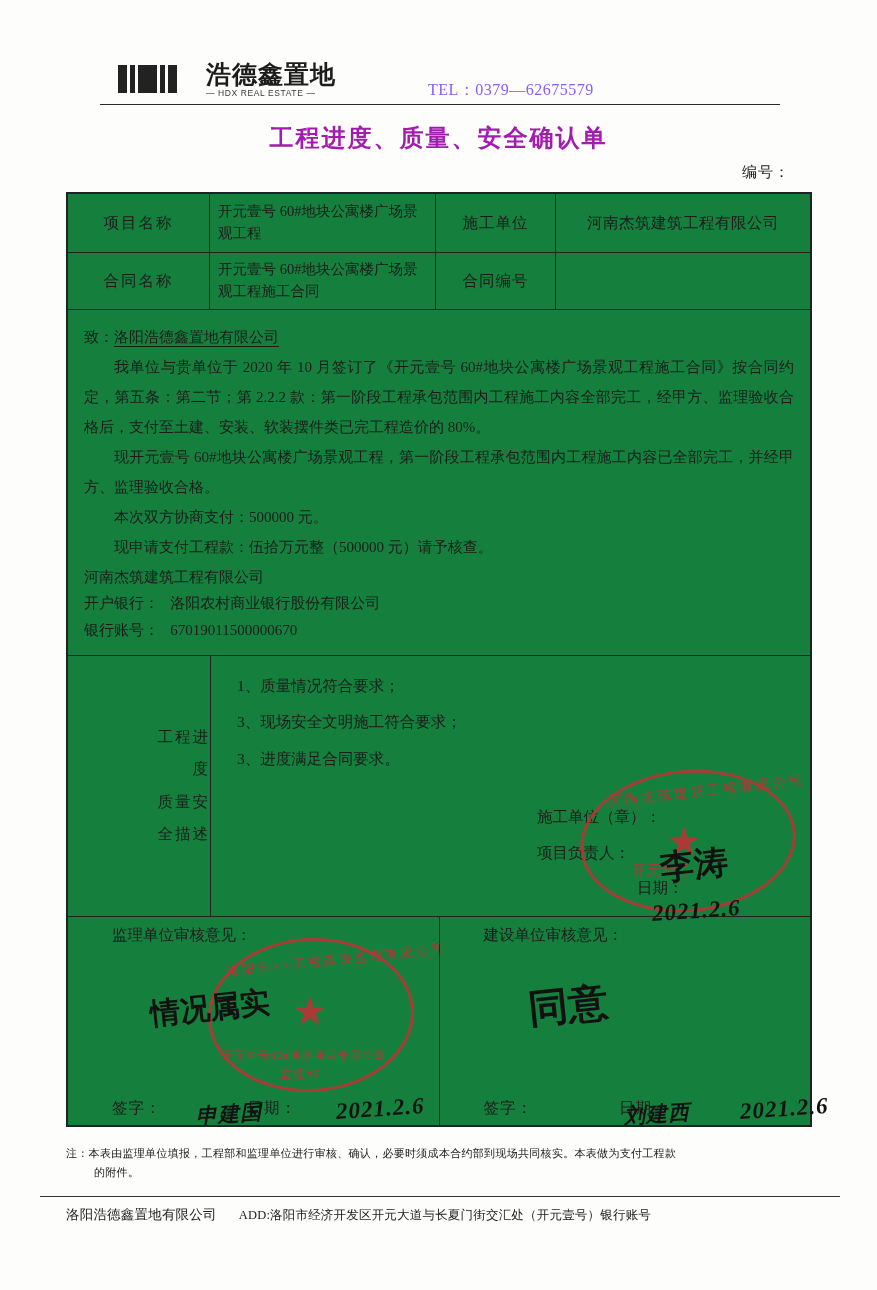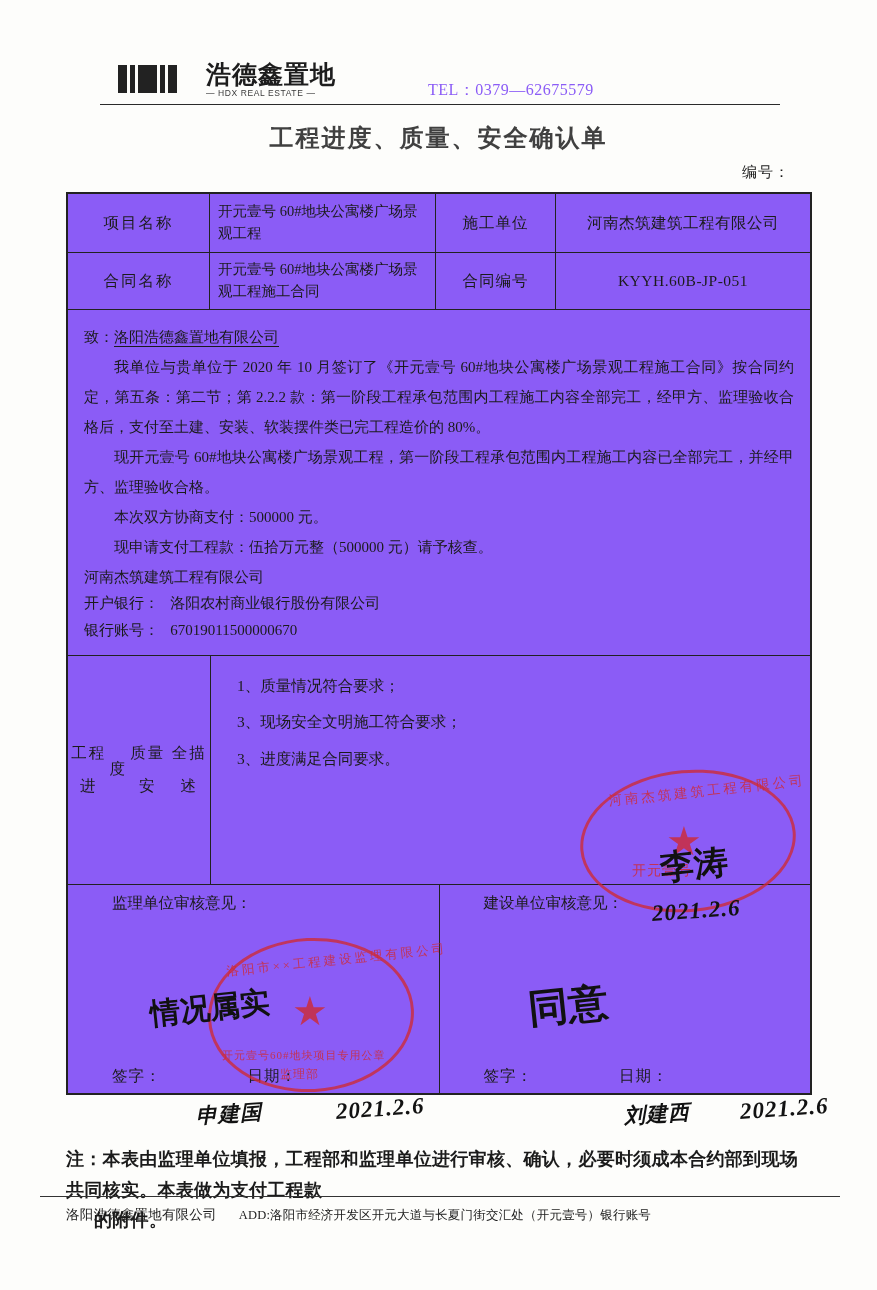--- a/index.html
+++ b/index.html
@@ -85,41 +85,41 @@
   
   .doc-title {
     position: absolute;
     top: 122px;
     left: 0;
     width: 877px;
     text-align: center;
     font-size: 24px;
     font-weight: bold;
     letter-spacing: 2px;
-    color: #404040;
+    color: #a21caf;
   }
   .doc-number {
     position: absolute;
     top: 163px;
     left: 0;
     width: 790px;
     text-align: right;
     font-size: 15px;
     letter-spacing: 1px;
   }
 
   
   .table {
     position: absolute;
     top: 192px;
     left: 66px;
     width: 746px;
     border: 2px solid #222;
     box-sizing: border-box;
-    background: #8b5cf6;
+    background: #15803d;
   }
   .row {
     display: flex;
     border-bottom: 1.4px solid #222;
   }
   .row:last-child { border-bottom: none; }
 
   .cell {
     box-sizing: border-box;
     padding: 6px 8px;
@@ -198,22 +198,22 @@
   
   .desc-row {
     display: flex;
     border-bottom: 1.4px solid #222;
     min-height: 228px;
   }
   .desc-label {
     width: 142px;
     border-right: 1.4px solid #222;
     display: flex;
-    flex-direction: row;
-    align-items: center;
+    flex-direction: column;
+    align-items: flex-end;
     justify-content: center;
     text-align: center;
     font-size: 15.5px;
     line-height: 2.1;
     letter-spacing: 2px;
   }
   .desc-body {
     flex: 1;
     position: relative;
     padding: 12px 18px 10px 26px;
@@ -331,24 +331,23 @@
     pointer-events: none;
     transform: rotate(-6deg);
   }
 
   
   .footnote {
     position: absolute;
     top: 1144px;
     left: 66px;
     width: 746px;
-    font-size: 18px;
+    font-size: 11px;
     line-height: 1.7;
     letter-spacing: 0.3px;
-    font-weight: bold;
   }
   .footnote .ind { padding-left: 28px; }
 
   .footer-rule {
     position: absolute;
     top: 1196px;
     left: 40px;
     width: 800px;
     border-top: 1.2px solid #333;
   }
@@ -391,21 +390,20 @@
       <div class="cell cell-label">项目名称</div>
       <div class="cell cell-val-a">开元壹号 60#地块公寓楼广场景观工程</div>
       <div class="cell cell-label2">施工单位</div>
       <div class="cell cell-val-b">河南杰筑建筑工程有限公司</div>
     </div>
 
     <div class="row row-2">
       <div class="cell cell-label">合同名称</div>
       <div class="cell cell-val-a">开元壹号 60#地块公寓楼广场景观工程施工合同</div>
       <div class="cell cell-label2">合同编号</div>
-      <div class="cell cell-val-b">KYYH.60B-JP-051</div>
     </div>
 
     <div class="row">
       <div class="body-block">
         <p class="addressee">
           <span>致：</span><span class="underline">洛阳浩德鑫置地有限公司</span>
         </p>
         <p class="para">我单位与贵单位于 2020 年 10 月签订了《开元壹号 60#地块公寓楼广场景观工程施工合同》按合同约定，第五条：第二节；第 2.2.2 款：第一阶段工程承包范围内工程施工内容全部完工，经甲方、监理验收合格后，支付至土建、安装、软装摆件类已完工程造价的 80%。</p>
         <p class="para">现开元壹号 60#地块公寓楼广场景观工程，第一阶段工程承包范围内工程施工内容已全部完工，并经甲方、监理验收合格。</p>
         <p class="line">本次双方协商支付：500000 元。</p>
@@ -423,20 +421,25 @@
         <div>工程进</div>
         <div>度</div>
         <div>质量安</div>
         <div>全描述</div>
       </div>
       <div class="desc-body">
         <div>1、质量情况符合要求；</div>
         <div>3、现场安全文明施工符合要求；</div>
         <div>3、进度满足合同要求。</div>
 
+        <div class="sign-area">
+          <div class="sign-line">施工单位（章）：</div>
+          <div class="sign-line">项目负责人：</div>
+          <div class="sign-line date">日期：</div>
+        </div>
       </div>
     </div>
 
     <div class="review-row">
       <div class="review-cell left">
         <div>监理单位审核意见：</div>
         <div class="sig-foot">
           <span>签字：</span><span class="gap"></span><span>日期：</span>
         </div>
       </div>

